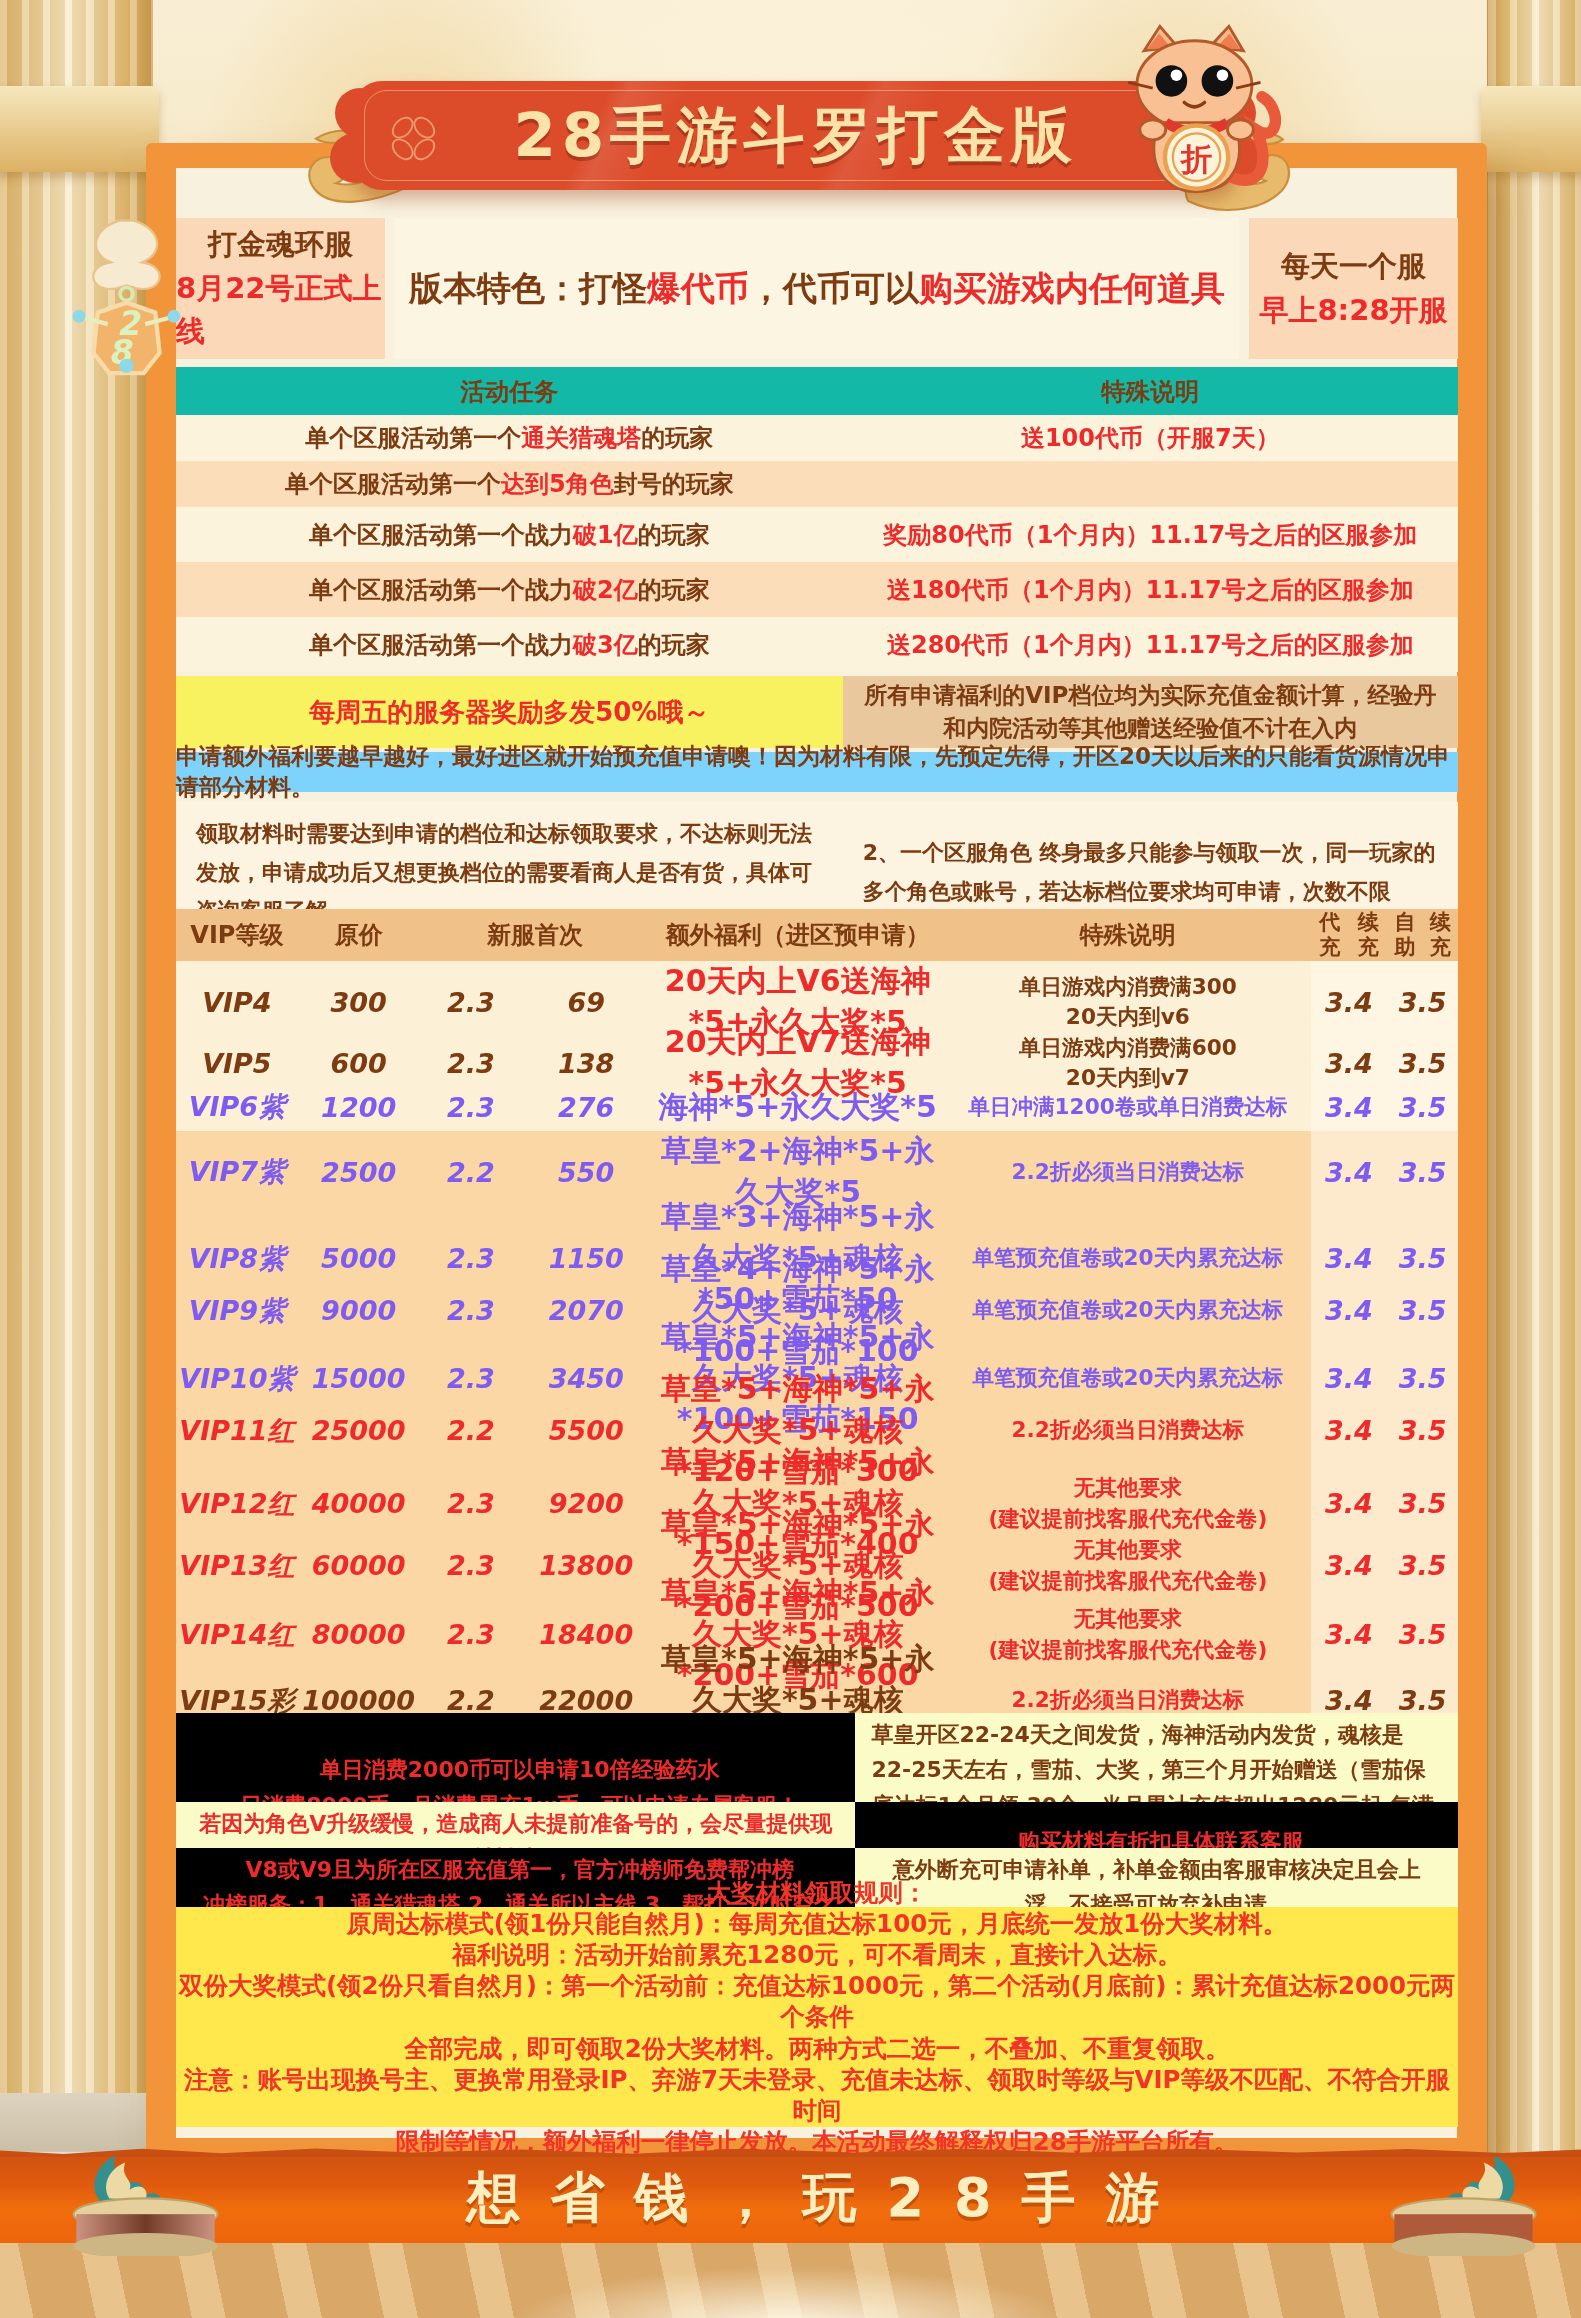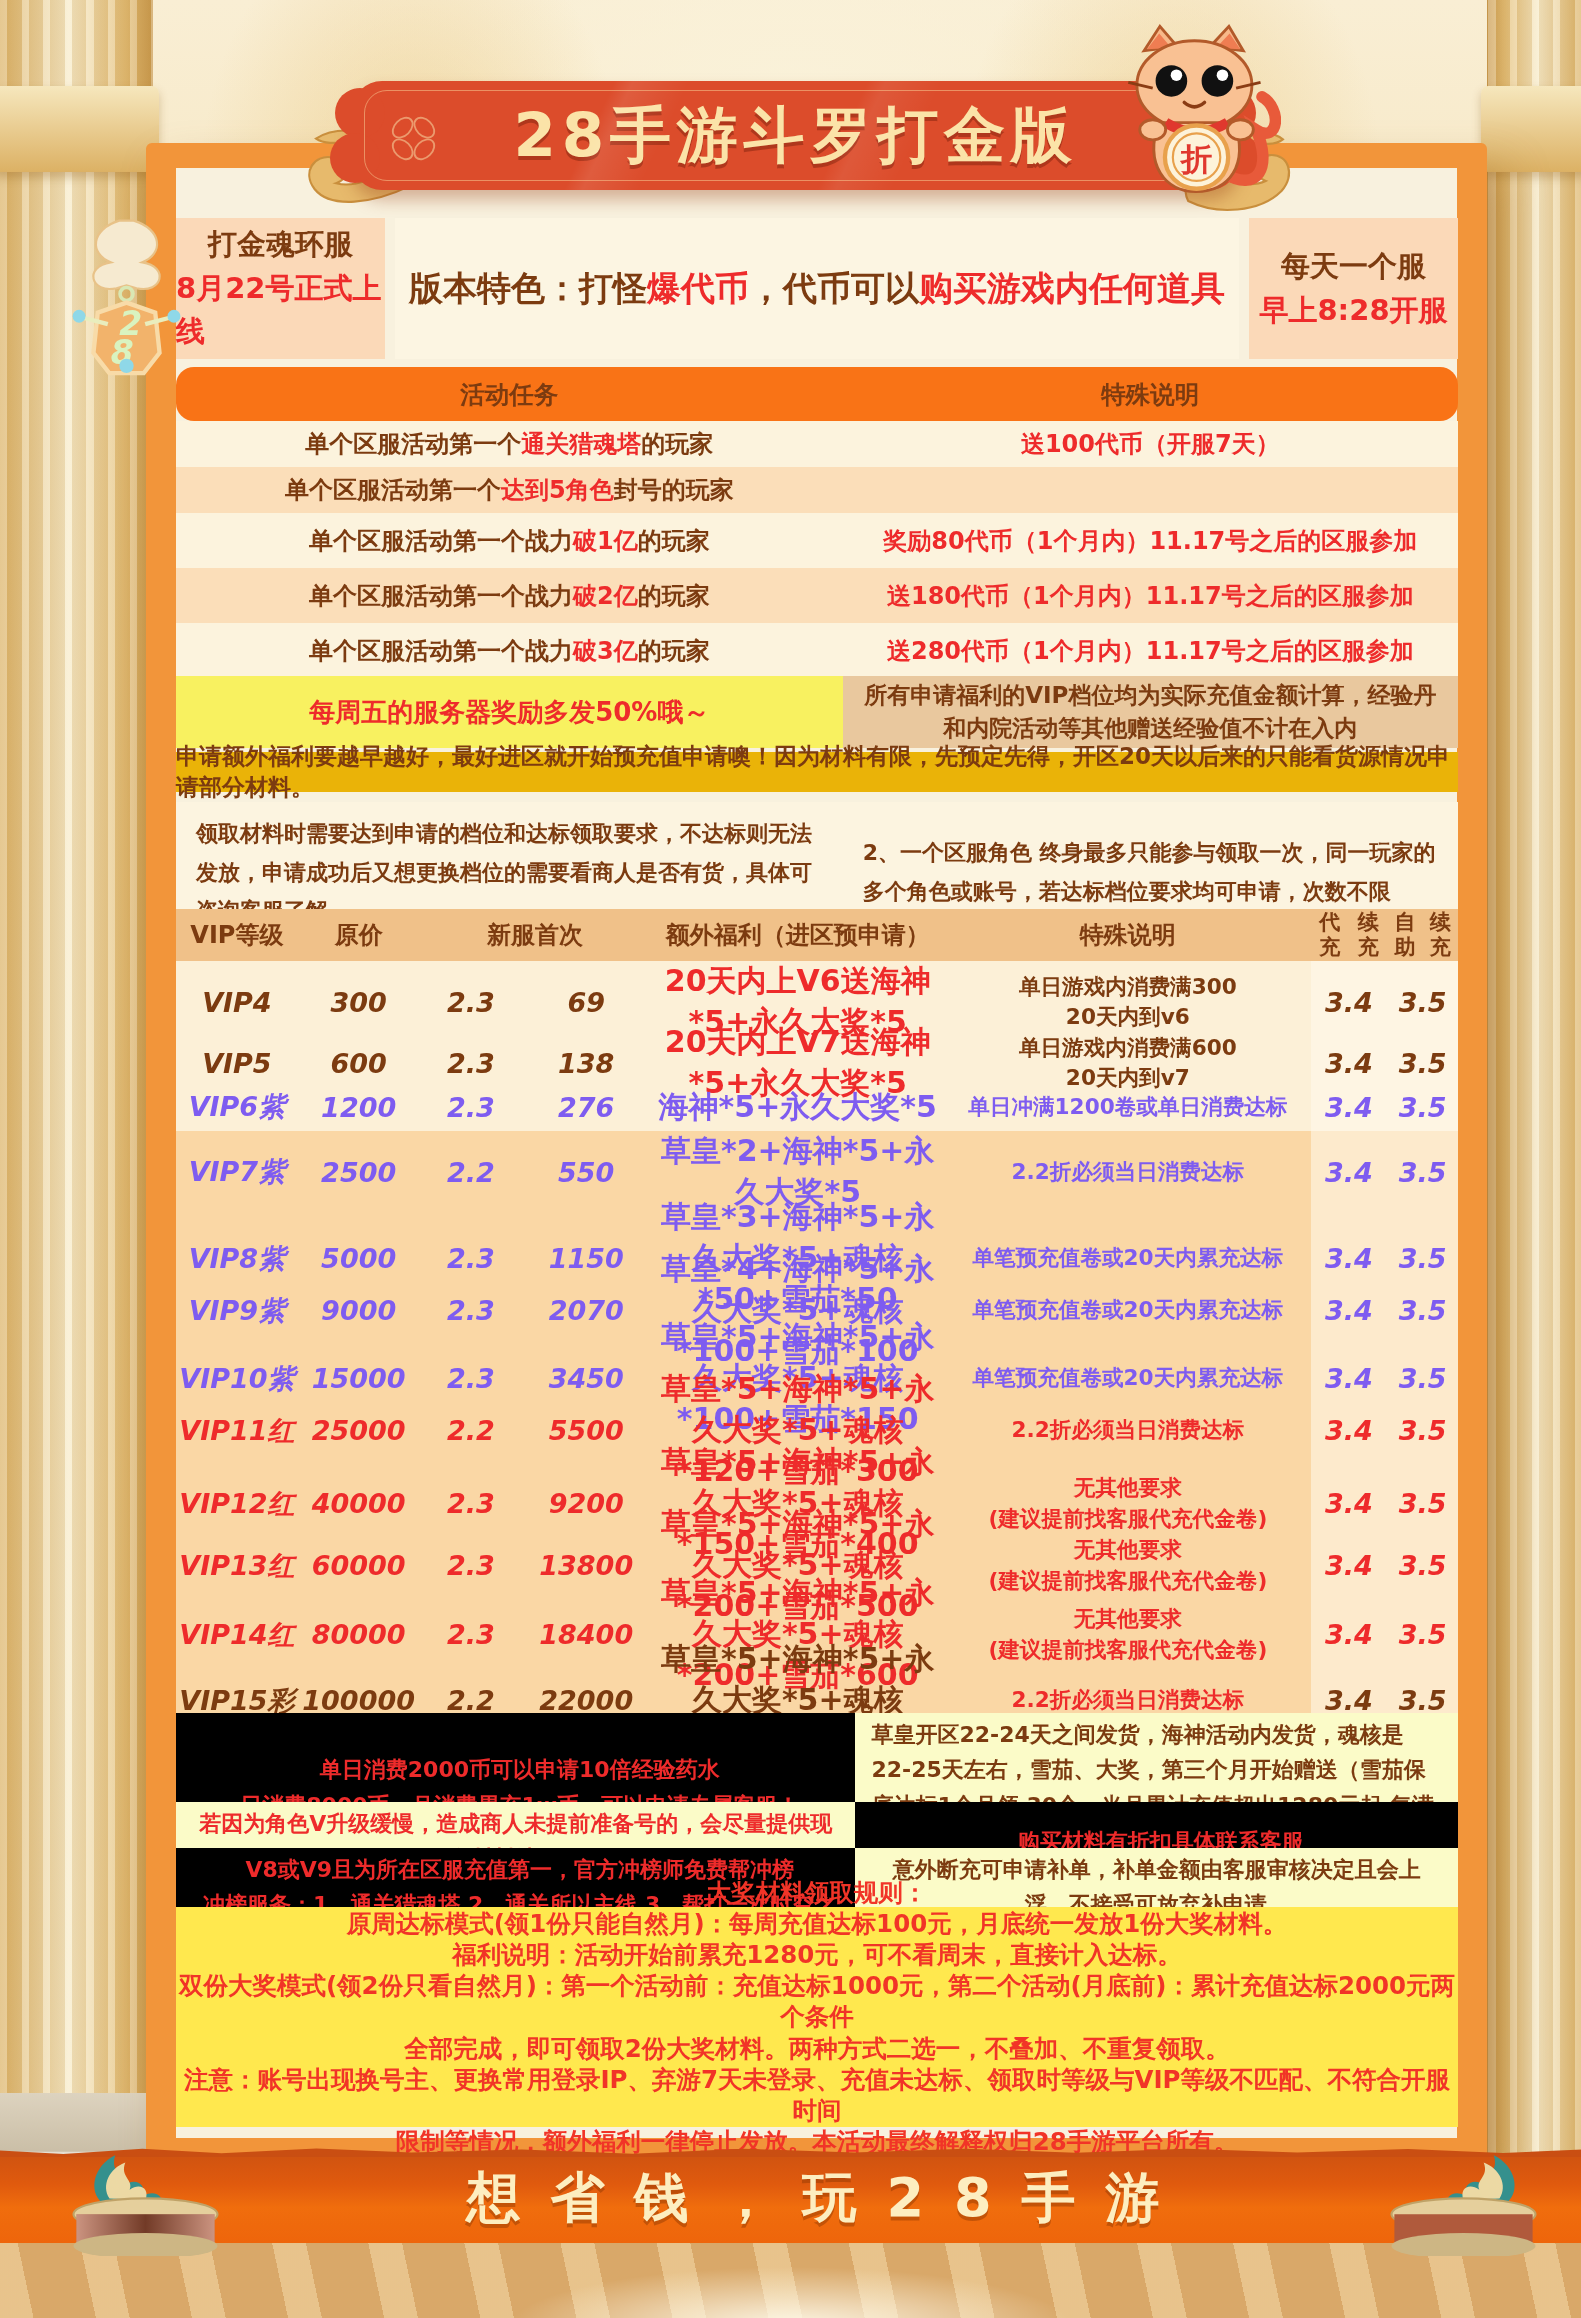--- a/index.html
+++ b/index.html
@@ -42,31 +42,31 @@
   .t-brown{color:#7c3b10}.t-red{color:#ee2b2b}.t-purple{color:#7e5cf0}
   
   .blk{position:absolute;left:176px;width:1282px;z-index:10;}
   
   .info{top:218px;height:141px;display:flex;gap:10px;}
   .info .cell{display:flex;flex-direction:column;align-items:center;justify-content:center;line-height:1.5;}
   .info .side{width:209px;background:#fbd9b8;font-size:29px;flex:0 0 auto;}
   .info .mid{flex:1;background:#fcf5e2;font-size:34px;flex-direction:row;}
   
   .act{top:367px;}
-  .act .hrow{height:54px;background:#f97316;display:grid;grid-template-columns:52% 48%;border-radius:18px;}
+  .act .hrow{height:48px;background:#14b8a6;display:grid;grid-template-columns:52% 48%;}
   .act .hrow span{display:flex;align-items:center;justify-content:center;font-size:24.5px;color:#7c3b10;}
   .arow{display:grid;grid-template-columns:52% 48%;}
   .arow > span{display:flex;align-items:center;justify-content:center;font-size:24px;}
   .arow.odd{background:#fcf3dd;} .arow.even{background:#fbdeb9;}
   .arow.h64{height:46px}.arow.h77{height:55px}
   
   .ysplit{top:676px;height:72px;display:grid;grid-template-columns:52% 48%;}
   .ysplit .l{background:#f8f160;display:flex;align-items:center;justify-content:center;font-size:26px;}
   .ysplit .r{background:#e9c89e;display:flex;flex-direction:column;align-items:center;justify-content:center;font-size:23px;line-height:1.45;}
-  .noterow{top:752px;height:40px;background:#eab308;display:flex;align-items:center;justify-content:center;font-size:23px;}
+  .noterow{top:752px;height:40px;background:#7dd3fc;display:flex;align-items:center;justify-content:center;font-size:23px;}
   
   .claims{top:802px;height:107px;background:#fcf4e0;display:grid;grid-template-columns:52% 48%;}
   .claims div{padding:13px 20px;font-size:22px;line-height:1.75;display:flex;align-items:center;}
   
   .vip{top:909px;height:802px;}
   .vgrid{display:grid;grid-template-columns:9.5% 9.5% 8% 10% 23% 28.5% 6% 5.5%;}
   .vhead{height:52px;background:#f0c189;color:#7c3b10;font-size:24px;align-items:center;}
   .vhead span{display:flex;align-items:center;justify-content:center;text-align:center;line-height:1.2;}
   .vhead .two{font-size:21px;}
   .sec1{background:#fcf0d7;position:relative;}

